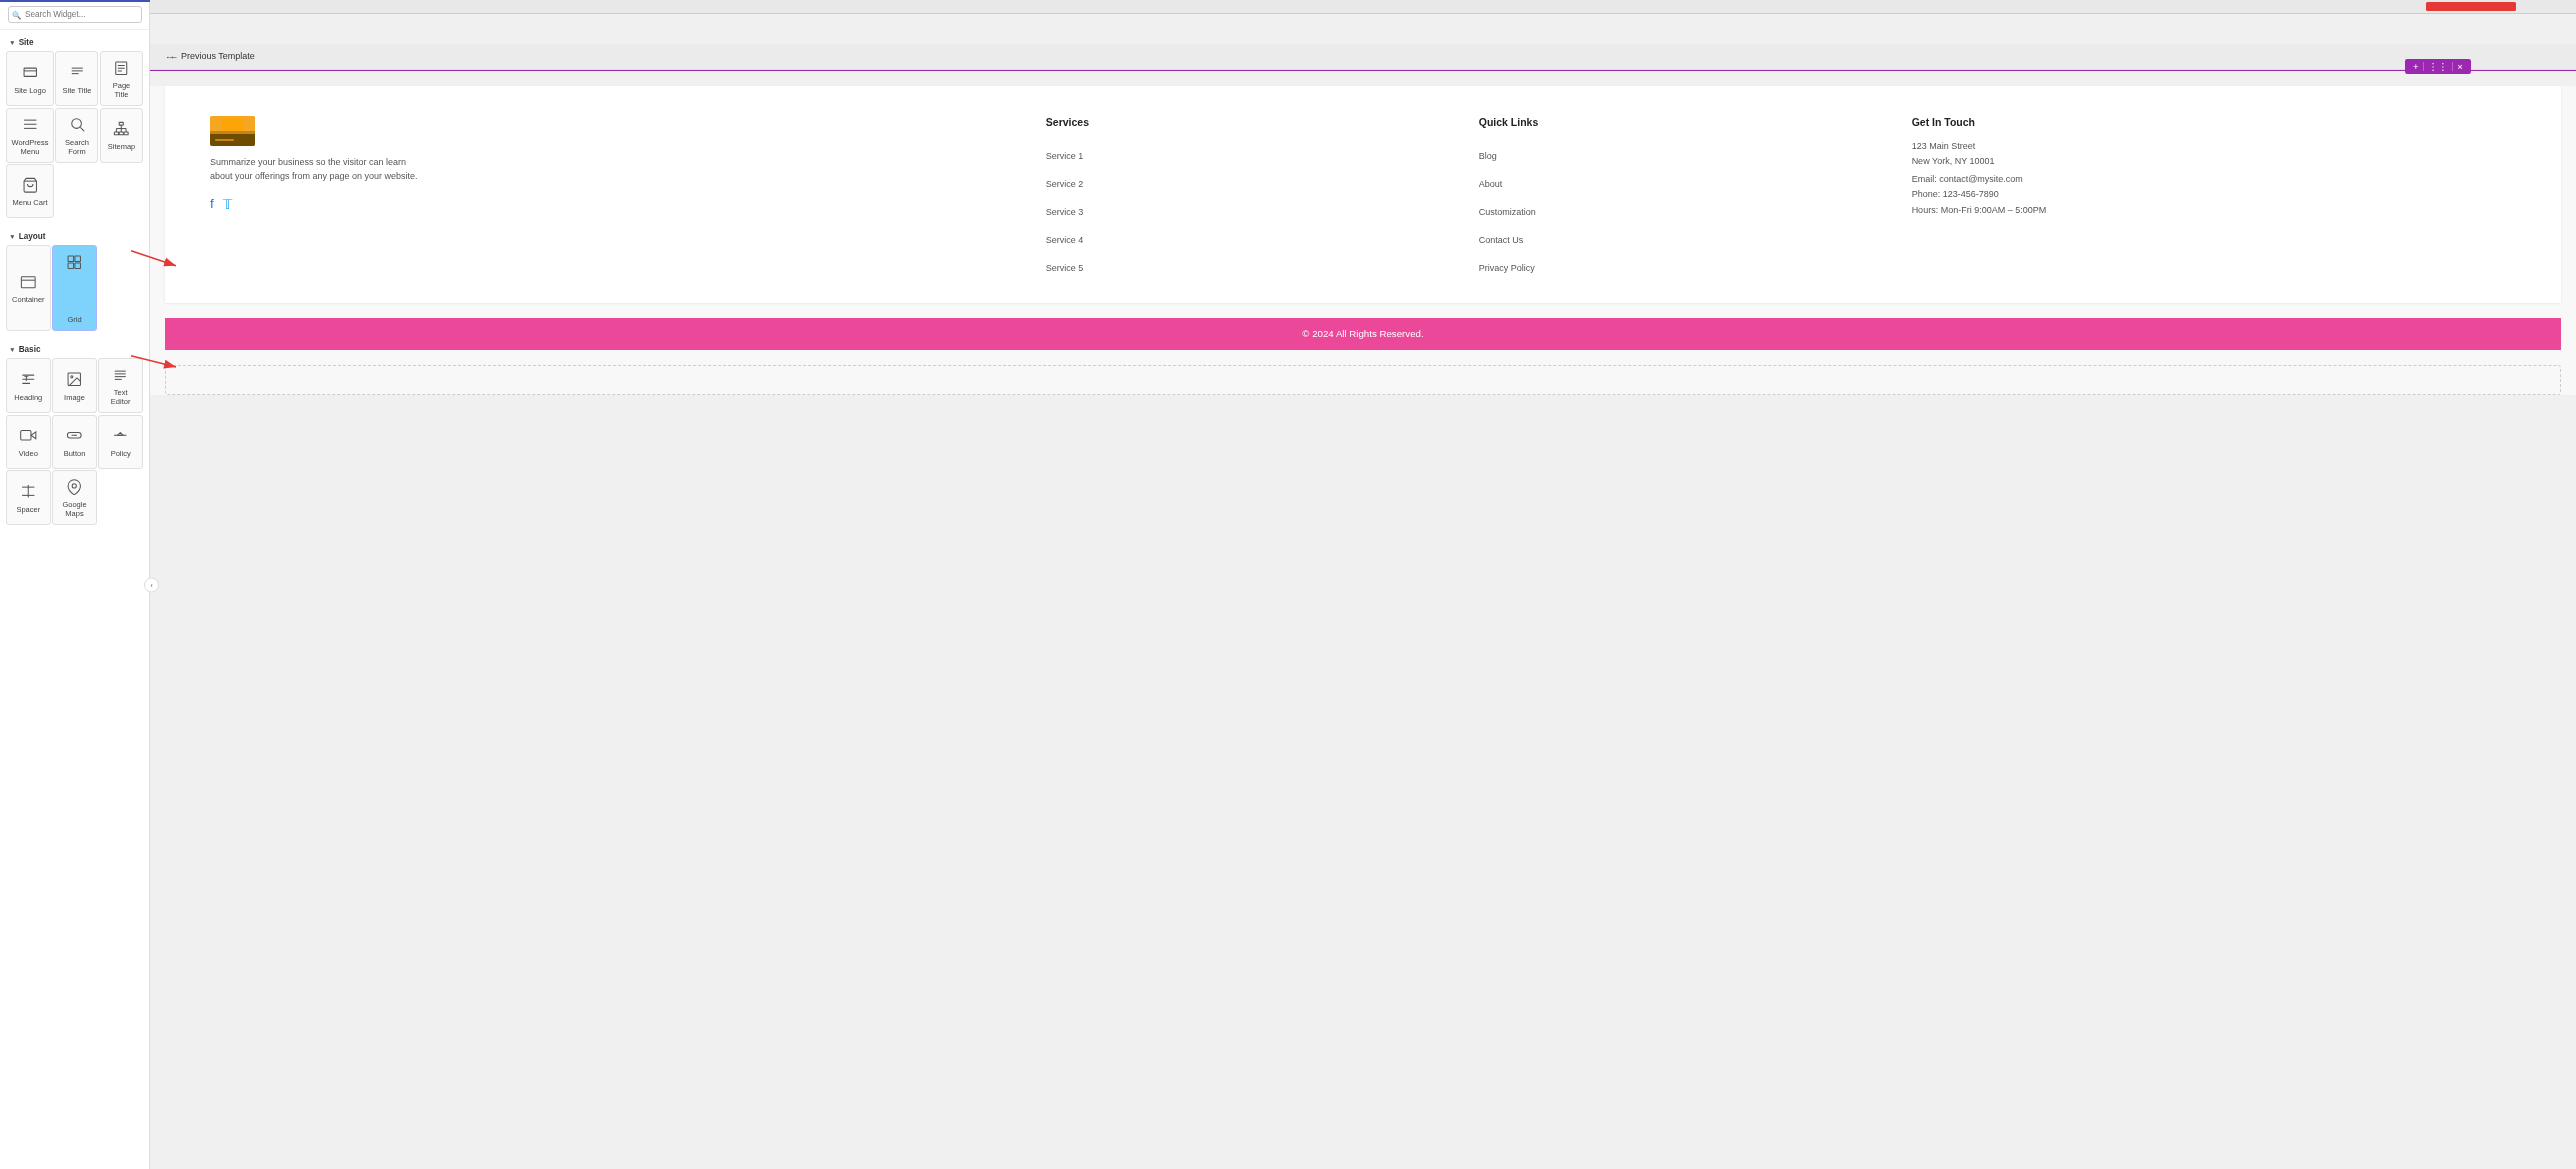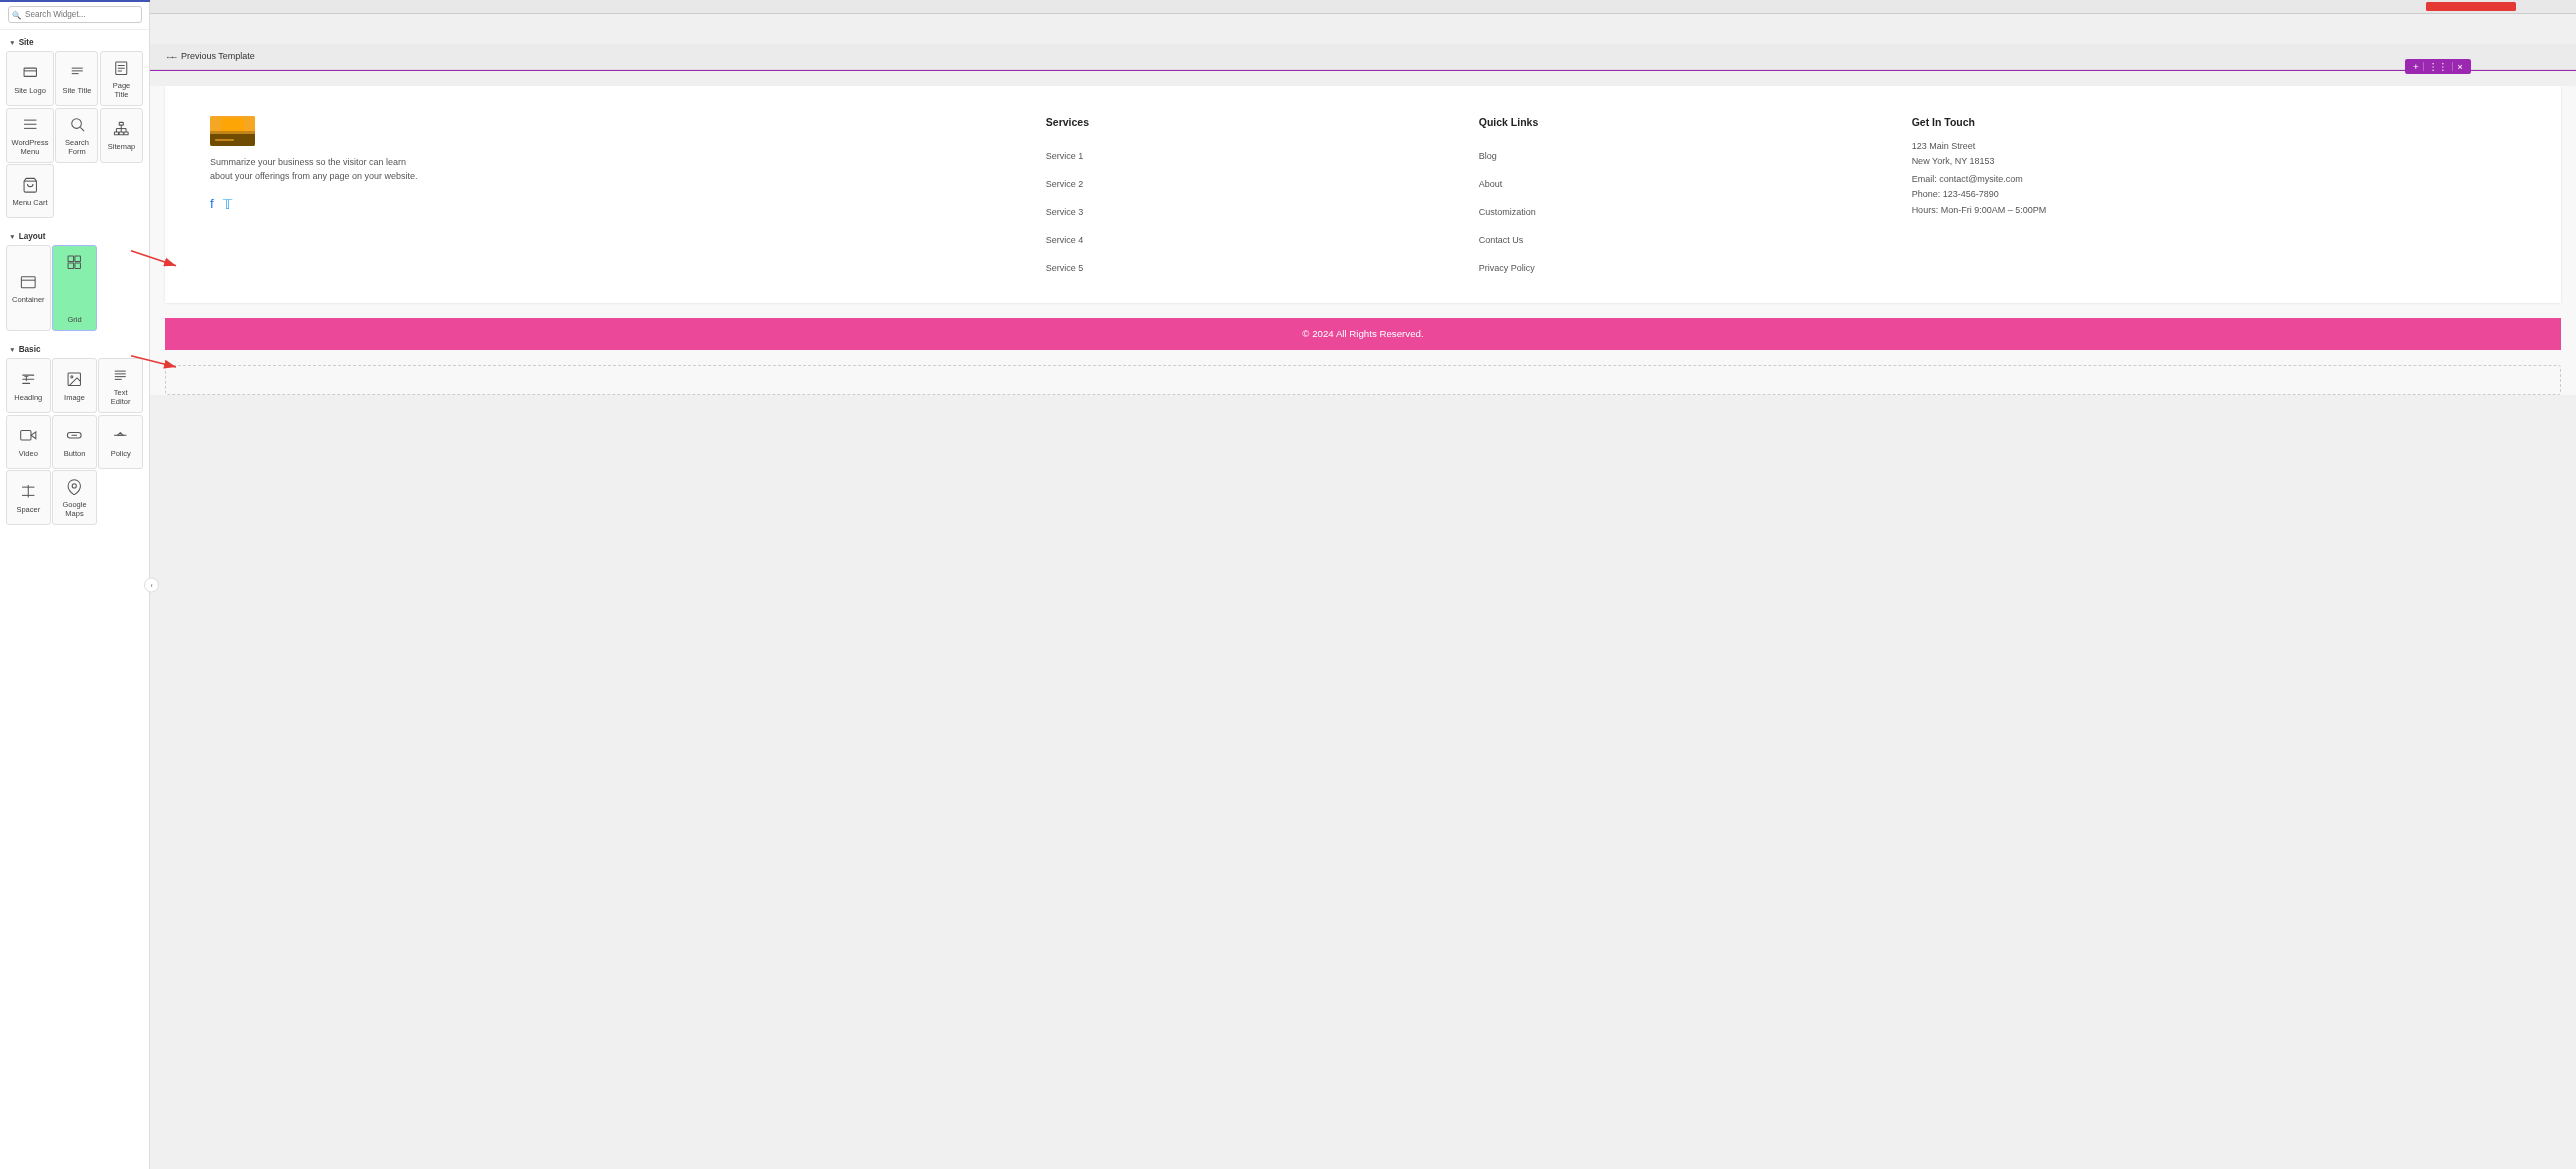--- a/index.html
+++ b/index.html
@@ -68,21 +68,21 @@
       align-items: center;
       justify-content: center;
       padding: 7.5px 4.5px 6px;
       border: 0.7px solid #e0e0e0;
       border-radius: 3px;
       cursor: pointer;
       background: #fafafa;
       min-height: 54px;
       transition: background 0.15s;
     }
-    .widget-item.active { background: #86efac; border-color: #aab4ff; gap: 40px; }
+    .widget-item.active { background: #7dd3fc; border-color: #aab4ff; gap: 40px; }
 
     .widget-icon {
       font-size: 15px;
       color: #555;
       margin-bottom: 3px;
       line-height: 1;
     }
     .widget-label {
       font-size: 7.5px;
       color: #444;
@@ -611,21 +611,21 @@
             <a class="footer-col-link">Customization</a>
             <a class="footer-col-link">Contact Us</a>
             <a class="footer-col-link">Privacy Policy</a>
           </div>
         </div>
 
         <div class="footer-touch">
           <div class="footer-touch-title">Get In Touch</div>
           <div class="footer-touch-address">
             <span>123 Main Street</span><br>
-            <span>New York, NY 18153</span>
+            <span>New York, NY 10001</span>
           </div>
           <div class="footer-touch-contact">
             <span>Email: contact@mysite.com</span><br>
             <span>Phone: 123-456-7890</span><br>
             <span>Hours: Mon-Fri 9:00AM – 5:00PM</span>
           </div>
         </div>
       </div>
 
       <div class="copyright-bar">

